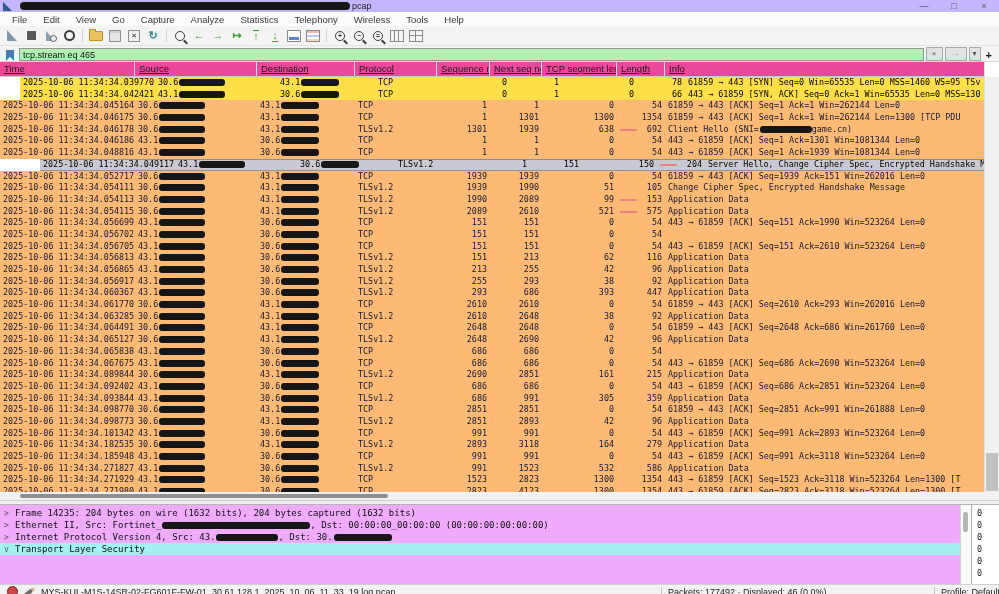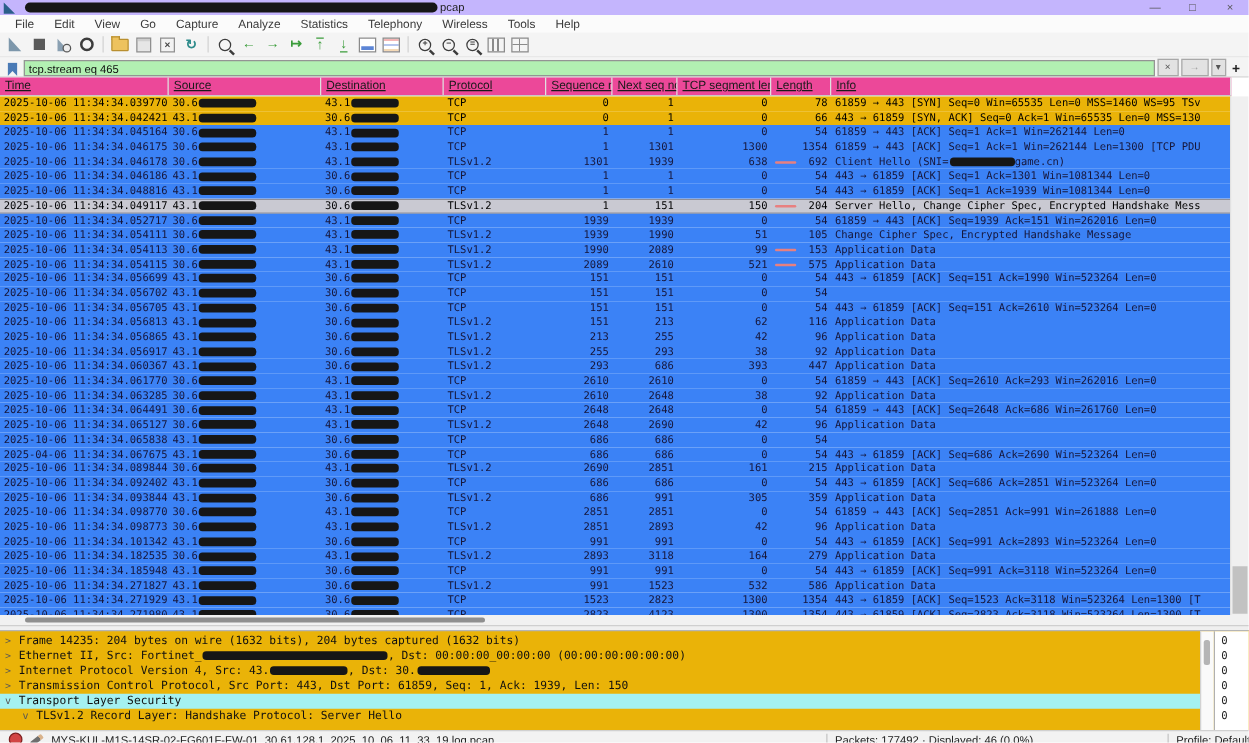--- a/index.html
+++ b/index.html
@@ -45,35 +45,35 @@
   .fbtn{width:15px;height:12px;margin-left:2px;background:#e2e2e2;border:1px solid #a8a8a8;font-size:8px;line-height:11px;text-align:center;color:#555;}
   .fbtn.arrow{width:20px;color:#9a9a9a;font-weight:bold;}
   .fbtn.caret{width:10px;}
   .fplus{margin:0 3px 0 5px;font-size:11px;font-weight:bold;color:#222;}
   
   .grid9{display:grid;grid-template-columns:135px 122px 98px 82px 53px 52px 75px 48px auto;}
   .lheader{height:14px;background:#ec4899;border-bottom:1px solid #c8c8c8;font-size:9.5px;color:#1a1a1a;width:985px;text-decoration:underline;}
   .hc{border-right:1px solid #e0e0e0;padding-left:4px;line-height:13px;white-space:nowrap;overflow:hidden;}
   .plist{position:relative;height:415px;overflow:hidden;background:#fff;}
   .rows{width:985px;font-family:"DejaVu Sans Mono",monospace;font-size:8.4px;}
-  .prow{height:11.7px;line-height:11.7px;background:#3b82f6;color:#16163a;white-space:nowrap;}
-  .prow.gray{background:#eab308;color:#000;}
-  .prow.sel{background:#c9c9d2;color:#000;box-shadow:inset 0 1px #8f8f99,inset 0 -1px #8f8f99;}
+  .prow{height:11.7px;line-height:11.7px;background:#fdba74;color:#16163a;white-space:nowrap;}
+  .prow.gray{background:#fde047;color:#000;margin-left:20px;}
+  .prow.sel{background:#c9c9d2;color:#000;box-shadow:inset 0 1px #8f8f99,inset 0 -1px #8f8f99;margin-left:40px;}
   .c{overflow:hidden;padding-left:3px;}
   .num{text-align:right;padding-right:3px;padding-left:0;}
   .lenc{position:relative;}
   .redmark{position:absolute;left:3px;top:5px;width:17px;height:2px;background:#e88080;border-radius:2px;}
   .redact{display:inline-block;height:7px;background:#161616;border-radius:3px;vertical-align:middle;margin-left:1px;}
   .vscroll{position:absolute;right:0;top:0;width:14px;height:415px;background:#f0f0f0;border-left:1px solid #e2e2e2;}
   .vthumb{position:absolute;left:1px;right:1px;top:376px;height:38px;background:#c2c2c2;}
   .hscroll{height:8px;background:#f1f1f1;position:relative;width:999px;}
   .hthumb{position:absolute;left:20px;top:2px;width:368px;height:4px;background:#8f8f8f;border-radius:2px;}
   .splitter{height:3px;background:#efefef;border-top:1px solid #cfcfcf;}
   
-  .details-wrap{display:flex;height:79px;border-top:1px solid #b5b5b5;background:#eab308;}
+  .details-wrap{display:flex;height:79px;border-top:1px solid #b5b5b5;background:#f0abfc;}
   .details{flex:1;overflow:hidden;font-family:"DejaVu Sans Mono",monospace;font-size:9px;padding-top:2px;}
   .dline{height:12px;line-height:12px;white-space:nowrap;padding-left:4px;color:#101010;}
   .dline.sel{background:#a4f1f1;}
   .dline .exp{display:inline-block;width:11px;color:#555;font-size:8px;}
   .dline.ind1{padding-left:18px;}
   .dscroll{width:10px;border-left:1px solid #d2d2d2;background:#fafafa;position:relative;}
   .dthumb{position:absolute;left:2px;width:5px;top:7px;height:20px;background:#b5b5b5;border-radius:2px;}
   .bytes{width:22px;border-left:1px solid #b0b0b0;background:#fff;font-family:"DejaVu Sans Mono",monospace;font-size:8.5px;color:#222;padding:2px 0 0 5px;}
   .bline{height:12px;line-height:12px;}
   
@@ -462,21 +462,21 @@
         <span class="c">2025-10-06 11:34:34.065838</span>
         <span class="c"><span>43.1</span><span class="redact" style="width: 46px;"></span></span>
         <span class="c"><span>30.6</span><span class="redact" style="width: 38px;"></span></span>
         <span class="c">TCP</span>
         <span class="c num">686</span>
         <span class="c num">686</span>
         <span class="c num">0</span>
         <span class="c num lenc">54</span>
       </div>
       <div class="prow grid9">
-        <span class="c">2025-04-06 11:34:34.067675</span>
+        <span class="c">2025-10-06 11:34:34.067675</span>
         <span class="c"><span>43.1</span><span class="redact" style="width: 46px;"></span></span>
         <span class="c"><span>30.6</span><span class="redact" style="width: 38px;"></span></span>
         <span class="c">TCP</span>
         <span class="c num">686</span>
         <span class="c num">686</span>
         <span class="c num">0</span>
         <span class="c num lenc">54</span>
         <span class="c">443 → 61859 [ACK] Seq=686 Ack=2690 Win=523264 Len=0</span>
       </div>
       <div class="prow grid9">
@@ -610,23 +610,21 @@
   <div class="hthumb"></div>
 </div>
 
 <div class="splitter"></div>
 
 <div class="details-wrap">
   <div class="details" id="details">
       <div class="dline"><span class="exp">&gt;</span><span>Frame 14235: 204 bytes on wire (1632 bits), 204 bytes captured (1632 bits)</span></div>
       <div class="dline"><span class="exp">&gt;</span><span>Ethernet II, Src: Fortinet_</span><span class="redact" style="width: 148px;"></span><span>, Dst: 00:00:00_00:00:00 (00:00:00:00:00:00)</span></div>
       <div class="dline"><span class="exp">&gt;</span><span>Internet Protocol Version 4, Src: 43.</span><span class="redact" style="width: 62px;"></span><span>, Dst: 30.</span><span class="redact" style="width: 58px;"></span></div>
-      <div class="dline"><span class="exp">&gt;</span><span>Transmission Control Protocol, Src Port: 443, Dst Port: 61859, Seq: 1, Ack: 1939, Len: 150</span></div>
       <div class="dline sel"><span class="exp">v</span><span>Transport Layer Security</span></div>
-      <div class="dline ind1"><span class="exp">v</span><span>TLSv1.2 Record Layer: Handshake Protocol: Server Hello</span></div>
     </div>
   <div class="dscroll">
     <div class="dthumb"></div>
   </div>
   <div class="bytes" id="bytes">
       <div class="bline">0</div>
       <div class="bline">0</div>
       <div class="bline">0</div>
       <div class="bline">0</div>
       <div class="bline">0</div>

